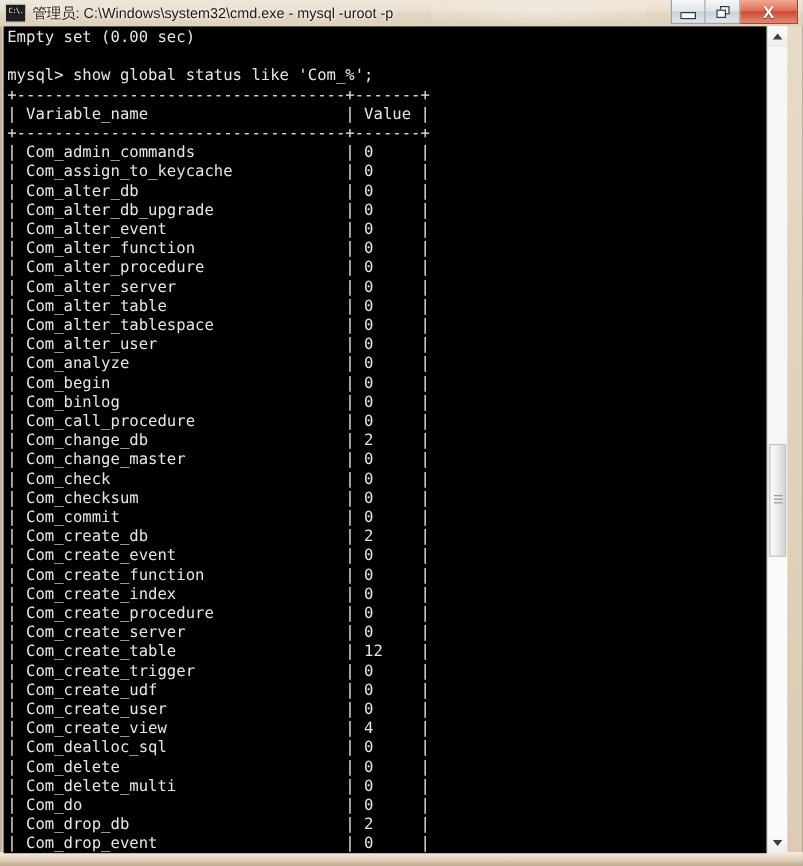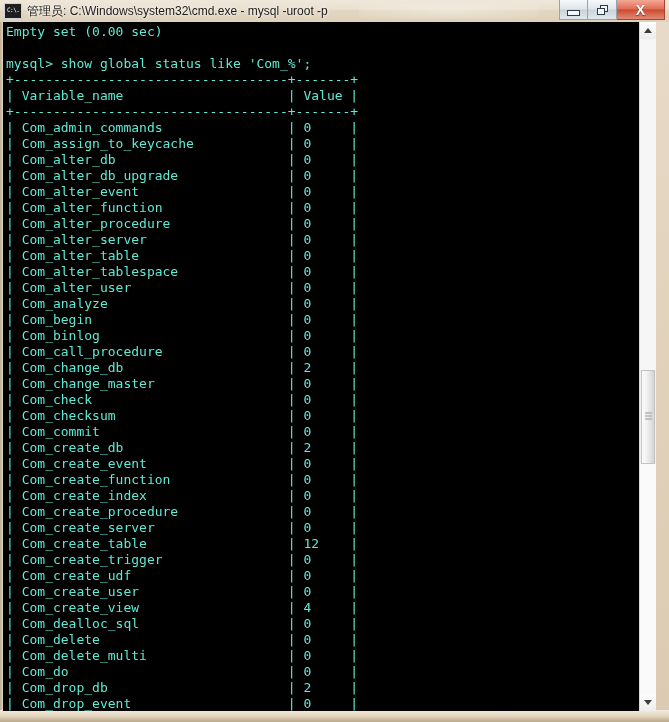--- a/index.html
+++ b/index.html
@@ -161,21 +161,21 @@
     background: #000000;
     overflow: hidden;
   }
   .console-text {
     position: absolute;
     left: 3px;
     top: 2px;
     font-family: "DejaVu Sans Mono", "Liberation Mono", monospace;
     font-size: 13px;
     line-height: 16px;
-    color: #5eead4;
+    color: #e5e5e5;
     white-space: pre;
     letter-spacing: 0px;
     -webkit-font-smoothing: none;
   }
 
   
   .scrollbar {
     position: absolute;
     left: 639px;
     top: 22px;

